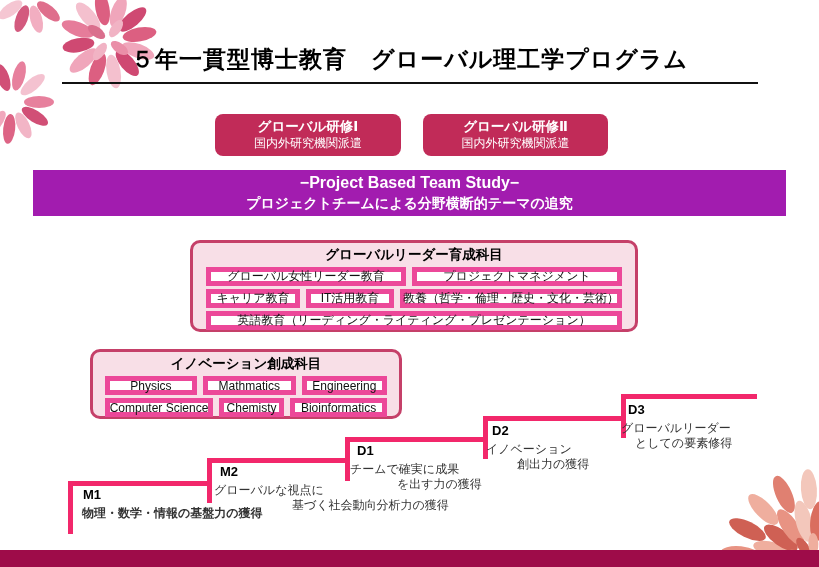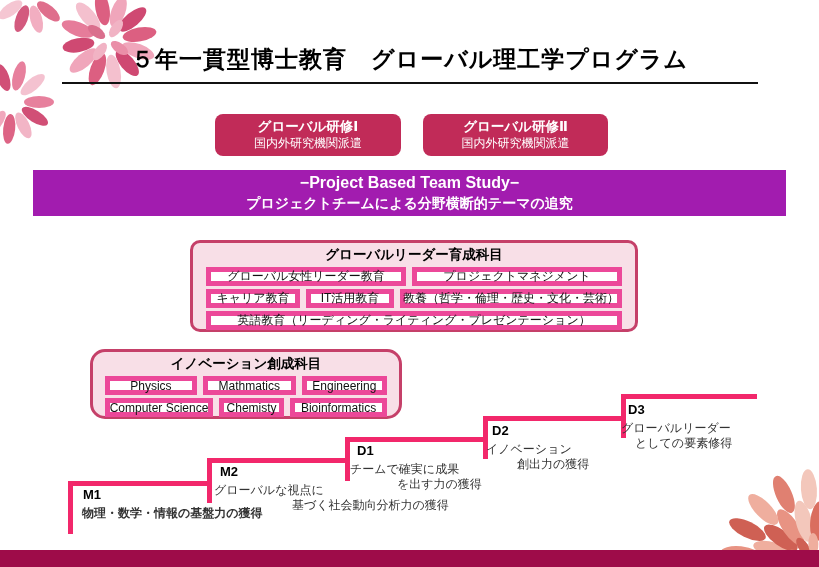--- a/index.html
+++ b/index.html
@@ -48,21 +48,21 @@
     display:flex;align-items:center;justify-content:center;
     font-size:12px;color:#111;white-space:nowrap;
   }
   .leader-panel{left:190px;top:240px;width:448px;height:92px;}
   .leader-panel .prow1 .cell:nth-child(1){width:200px;}
   .leader-panel .prow1 .cell:nth-child(2){width:210px;}
   .leader-panel .prow2 .cell:nth-child(1){width:94px;}
   .leader-panel .prow2 .cell:nth-child(2){width:88px;}
   .leader-panel .prow2 .cell:nth-child(3){width:222px;}
   .leader-panel .prow3 .cell:nth-child(1){width:416px;}
-  .innovation-panel{left:90px;top:349px;width:312px;height:70px;border-radius:15px;}
+  .innovation-panel{left:90px;top:349px;width:312px;height:70px;}
   .innovation-panel .prow1 .cell:nth-child(1){width:99px;}
   .innovation-panel .prow1 .cell:nth-child(2){width:100px;}
   .innovation-panel .prow1 .cell:nth-child(3){width:92px;}
   .innovation-panel .prow2 .cell:nth-child(1){width:108px;}
   .innovation-panel .prow2 .cell:nth-child(2){width:66px;}
   .innovation-panel .prow2 .cell:nth-child(3){width:98px;}
   
   .stairs-svg{position:absolute;left:0;top:0;z-index:2;}
   .stair-label{position:absolute;font-weight:bold;font-size:13px;color:#000;z-index:3;white-space:nowrap;}
   .stair-desc{position:absolute;font-size:12px;color:#333;z-index:3;white-space:nowrap;}

